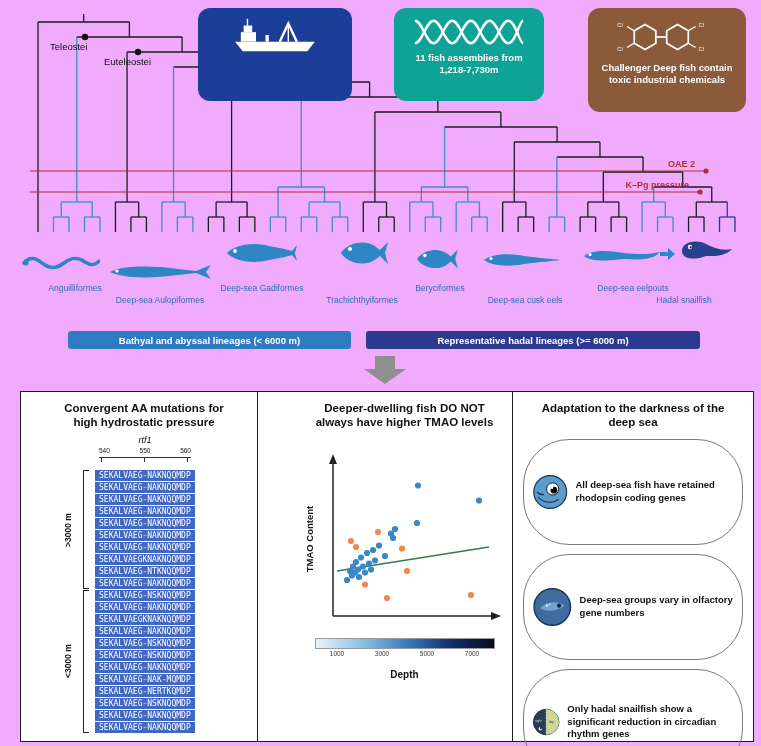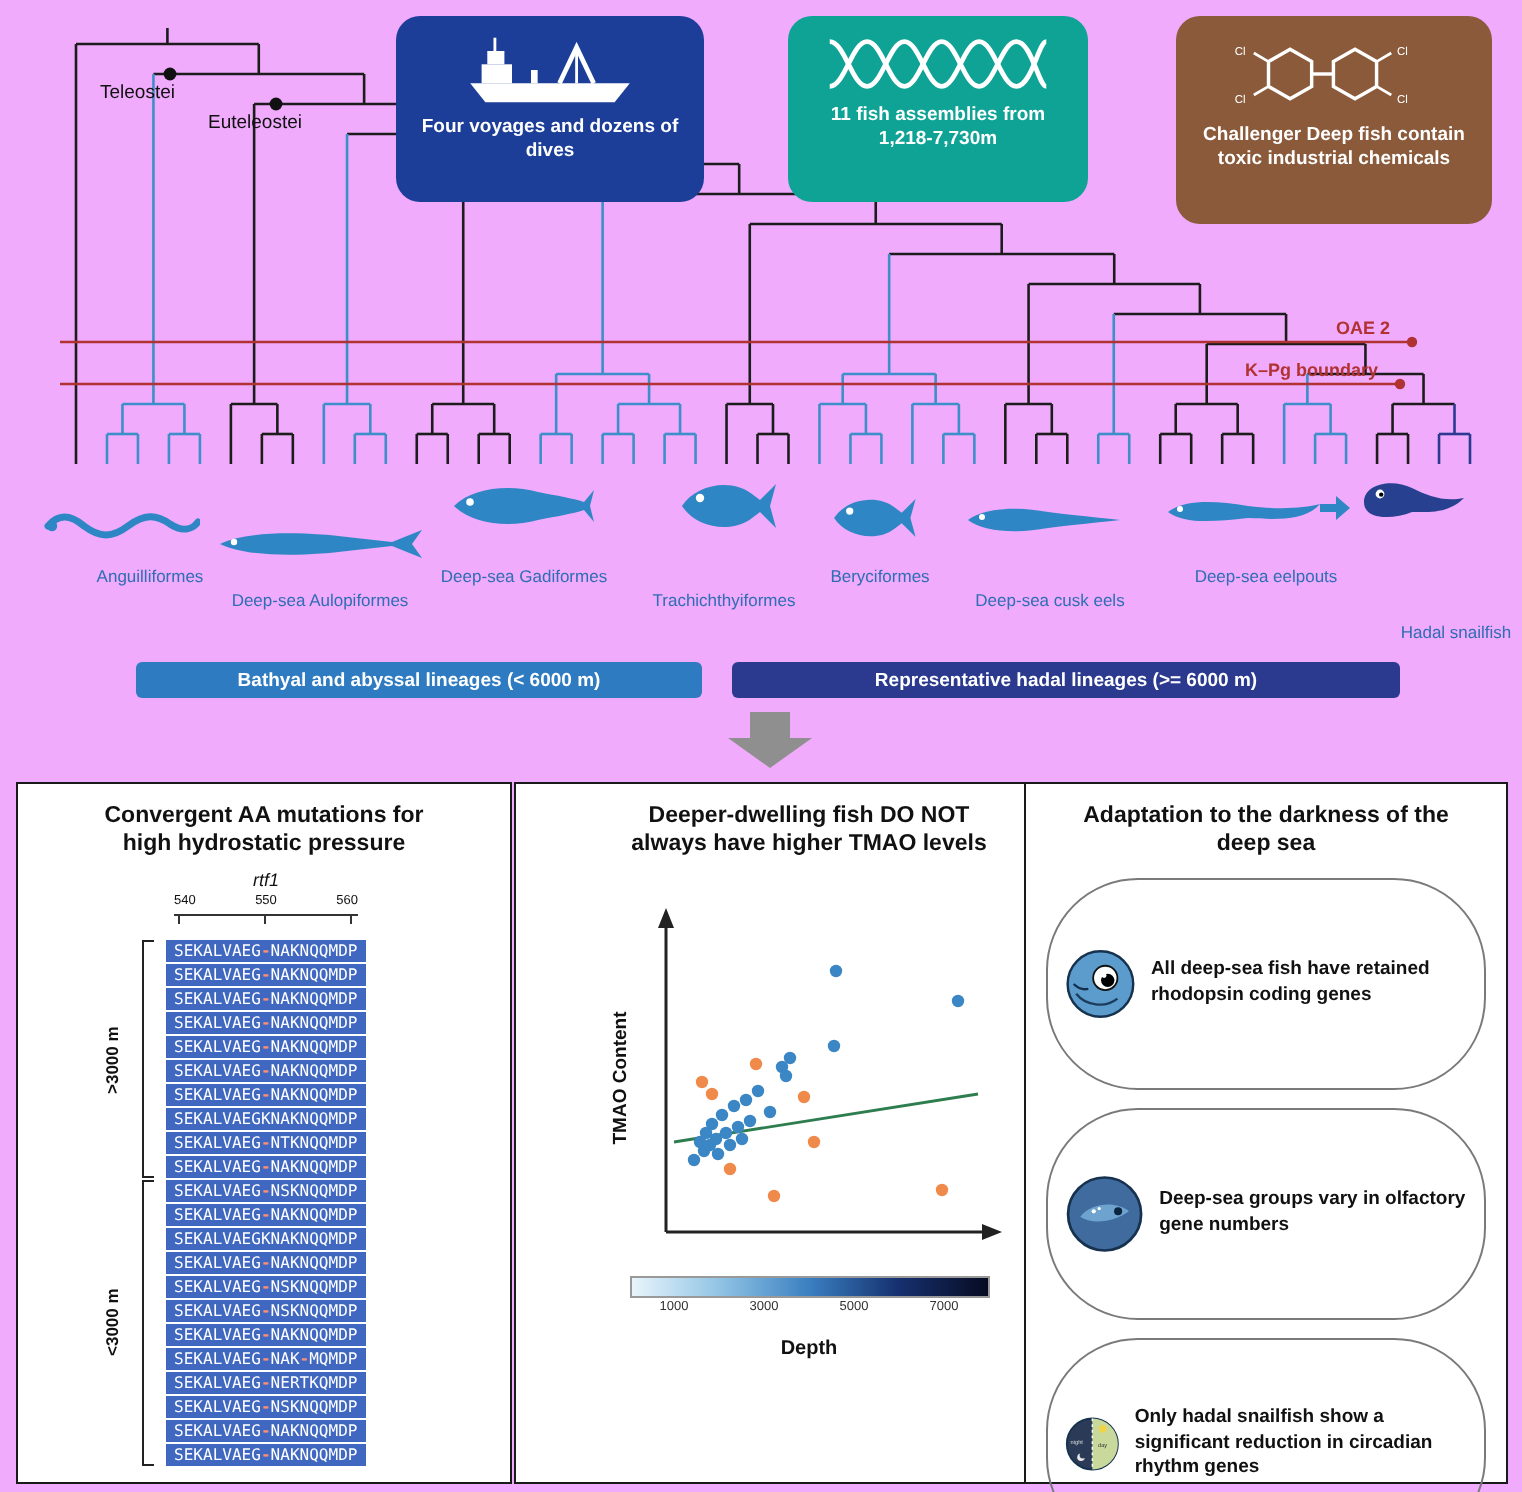--- a/index.html
+++ b/index.html
@@ -24,21 +24,21 @@
   .legend-bar{position:absolute;top:331px;height:18px;border-radius:3px;color:#fff;font-size:9.5px;font-weight:bold;
     display:flex;align-items:center;justify-content:center;}
   #legend-bathyal{left:68px;width:283px;}
   #legend-hadal{left:366px;width:334px;}
   
   .down-arrow{position:absolute;left:364px;top:356px;width:42px;}
   .down-arrow .stem{width:20px;height:13px;background:#8f8f8f;margin:0 auto;}
   .down-arrow .head{width:0;height:0;border-left:21px solid transparent;border-right:21px solid transparent;border-top:15px solid #8f8f8f;}
   
   .panel{position:absolute;top:391px;height:351px;border:1.6px solid #1a1a1a;background:#fff;box-sizing:border-box;}
-  #panel-left{left:8px;width:248px;}
+  #panel-left{left:20px;width:248px;}
   #panel-middle{left:257px;width:295px;}
   #panel-right{left:512px;width:242px;}
   .panel-title{font-weight:bold;font-size:11.5px;text-align:center;margin:9px auto 0;line-height:1.25;}
   #panel-left .panel-title{max-width:180px;}
   #panel-middle .panel-title{max-width:195px;}
   #panel-right .panel-title{max-width:185px;}
   
   .gene-label{position:absolute;left:74px;top:43px;width:100px;text-align:center;font-style:italic;font-size:9px;}
   .ruler-nums{position:absolute;left:78px;top:55px;width:92px;display:flex;justify-content:space-between;font-size:6.5px;}
   .ruler-line{position:absolute;left:78px;top:65px;width:92px;border-top:1.2px solid #333;height:5px;}
@@ -211,21 +211,21 @@
       <line id="kpg-line" x1="30" y1="192" x2="700" y2="192" stroke-width="1.2" stroke="#b03232"></line>
       <circle id="kpg-marker" cx="700" cy="192" r="2.6" fill="#b03232"></circle>
       <circle cx="85" cy="37" r="3.2" fill="#111"></circle>
       <circle cx="138" cy="52" r="3.2" fill="#111"></circle>
     </g>
   </svg>
 
   <span class="tree-label" style="left:50px;top:41px;">Teleostei</span>
   <span class="tree-label" style="left:104px;top:56px;">Euteleostei</span>
   <span class="event-label" style="right: 66px; top: 159px; color: rgb(176, 50, 50);">OAE 2</span>
-  <span class="event-label" style="right: 72px; top: 180px; color: rgb(176, 50, 50);">K–Pg boundary</span>
+  <span class="event-label" style="right: 72px; top: 180px; color: rgb(176, 50, 50);">K–Pg pressure</span>
 
   <svg class="fish" style="left:22px;top:255px;" width="78" height="16" viewBox="0 0 78 16">
     <path d="M2,8 C8,1 14,3 20,8 C28,14 34,14 42,8 C50,2 56,2 63,7 C69,11 74,10 77,6" stroke="#2e86c5" stroke-width="3.5" fill="none" stroke-linecap="round"></path>
     <circle cx="4" cy="8" r="2.6" fill="#2e86c5"></circle>
   </svg>
   <svg class="fish" style="left:108px;top:263px;" width="105" height="18" viewBox="0 0 105 18">
     <path d="M2,9 C14,3 40,2 70,6 L88,8 L103,2 L98,9 L103,16 L88,10 L70,12 C40,16 14,15 2,9 Z" fill="#2e86c5"></path>
     <circle cx="9" cy="8" r="1.6" fill="#fff"></circle>
   </svg>
   <svg class="fish" style="left:224px;top:240px;" width="75" height="26" viewBox="0 0 75 26">
@@ -257,33 +257,32 @@
       <circle cx="12.6" cy="9.3" r="1.1" fill="#000"></circle>
   </svg>
 
   <span class="taxon-label" style="left:75px;top:283px;">Anguilliformes</span>
   <span class="taxon-label" style="left:160px;top:295px;">Deep-sea Aulopiformes</span>
   <span class="taxon-label" style="left:262px;top:283px;">Deep-sea Gadiformes</span>
   <span class="taxon-label" style="left:362px;top:295px;">Trachichthyiformes</span>
   <span class="taxon-label" style="left:440px;top:283px;">Beryciformes</span>
   <span class="taxon-label" style="left:525px;top:295px;">Deep-sea cusk eels</span>
   <span class="taxon-label" style="left:633px;top:283px;">Deep-sea eelpouts</span>
-  <span class="taxon-label" style="left:728px;top:295px;margin-top:16px;">Hadal snailfish</span>
+  <span class="taxon-label" style="left:684px;top:295px;">Hadal snailfish</span>
 
   <div class="info-box" id="info-box-voyages" style="background: rgb(28, 62, 153);">
     <svg width="104" height="38" viewBox="0 0 100 40">
       <path d="M8,27 L92,27 L84,37 L16,37 Z" fill="#fff"></path>
       <rect x="14" y="17" width="16" height="10" fill="#fff"></rect>
       <rect x="17" y="10" width="9" height="7" fill="#fff"></rect>
       <line x1="21" y1="10" x2="21" y2="3" stroke="#fff" stroke-width="1.5"></line>
       <rect x="40" y="20" width="3.5" height="7" fill="#fff"></rect>
       <path d="M55,27 L64,8 L73,27" stroke="#fff" stroke-width="2.5" fill="none"></path>
       <line x1="64" y1="8" x2="64" y2="27" stroke="#fff" stroke-width="1.5"></line>
     </svg>
-    <div class="box-text">Four voyages and dozens of dives</div>
   </div>
   <div class="info-box" id="info-box-assemblies" style="background: rgb(15, 163, 150);">
     <svg width="112" height="32" viewBox="0 0 120 34">
       <path d="M2,5 C10,5 14,29 22,29 C30,29 34,5 42,5 C50,5 54,29 62,29 C70,29 74,5 82,5 C90,5 94,29 102,29 C110,29 114,5 118,5" stroke="#fff" stroke-width="2.6" fill="none"></path>
       <path d="M2,29 C10,29 14,5 22,5 C30,5 34,29 42,29 C50,29 54,5 62,5 C70,5 74,29 82,29 C90,29 94,5 102,5 C110,5 114,29 118,29" stroke="#fff" stroke-width="2.6" fill="none"></path>
     </svg>
     <div class="box-text">11 fish assemblies from 1,218-7,730m</div>
   </div>
   <div class="info-box" id="info-box-chemicals" style="background: rgb(138, 90, 58);">
     <svg width="108" height="42" viewBox="0 0 110 44">

